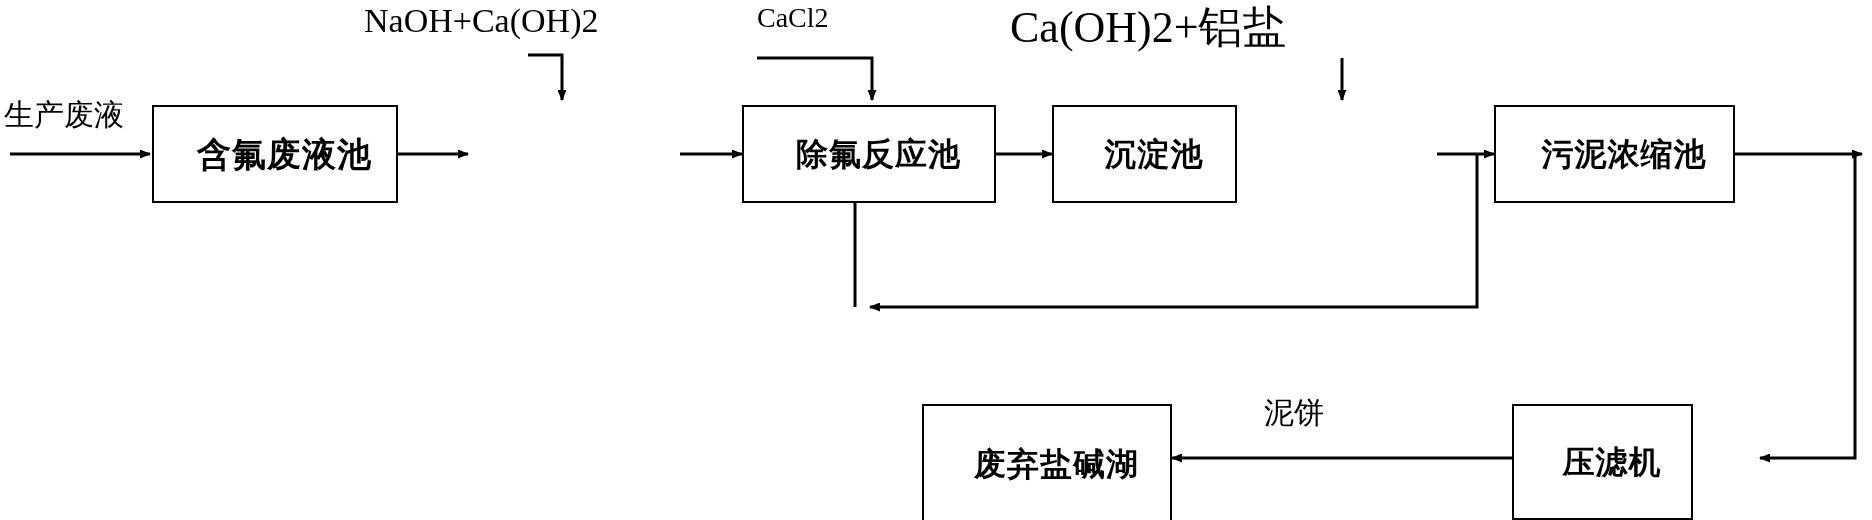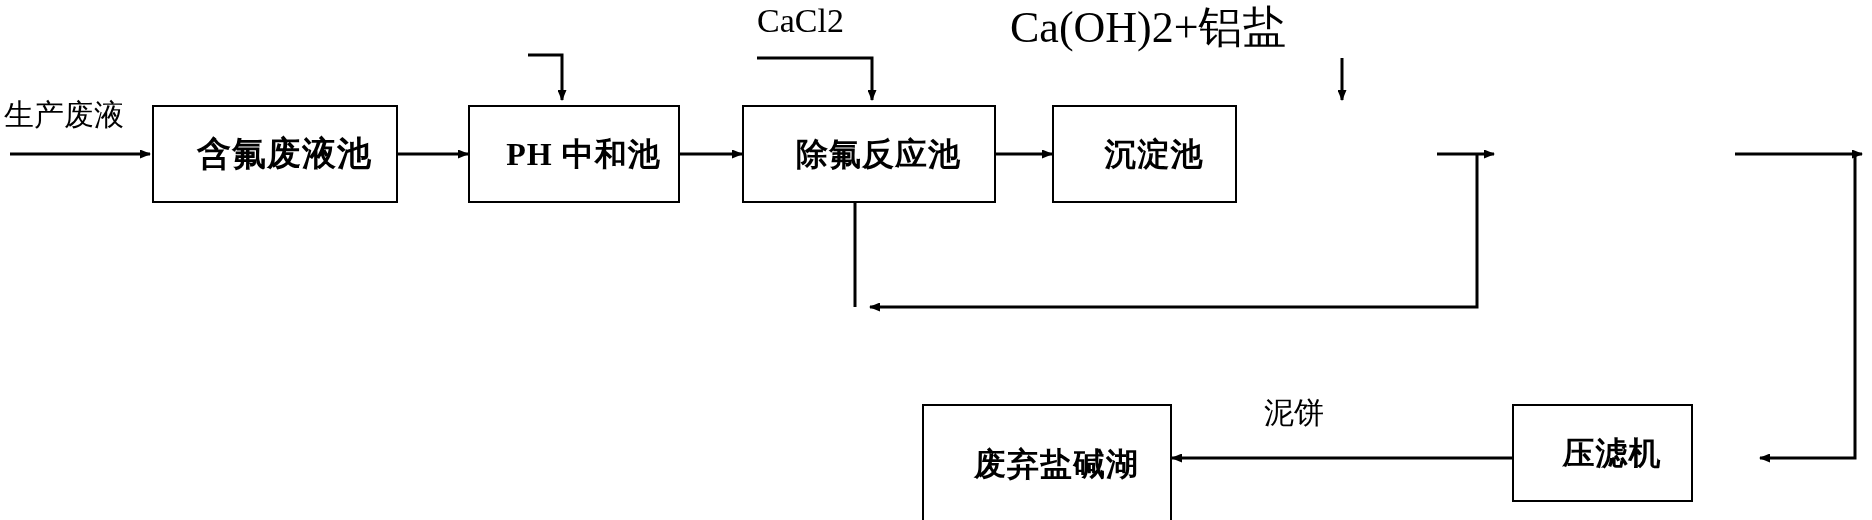--- a/index.html
+++ b/index.html
@@ -35,21 +35,21 @@
     color: #000000;
     font-weight: bold;
     letter-spacing: 1px;
     z-index: 2;
   }
   .node-label {
     white-space: nowrap;
     line-height: 1;
   }
   .cjk {
-    font-family: Liberation Serif, serif;
+    font-family: Liberation Sans, sans-serif;
     margin-left: 19px;
   }
   .free-label {
     position: absolute;
     color: #000000;
     white-space: nowrap;
     line-height: 1;
     z-index: 3;
   }
   .serif-label {
@@ -117,43 +117,44 @@
 
     <g>
       <line x1="1512" y1="458" x2="1172" y2="458" stroke="#000000" stroke-width="3" marker-end="url(#arrow)"></line>
     </g>
   </svg>
 
   <div class="node" style="left:152px; top:105px; width:246px; height:98px;">
     <span class="node-label cjk" style="font-size:34px;">含氟废液池</span>
   </div>
 
-  <div class="node" style="left:468px; top:105px; width:212px; height:98px;">
-    <span class="node-label cjk" style="font-size:32px;">PH 中和池</span>
-  </div>
 
   <div class="node" style="left:742px; top:105px; width:254px; height:98px;">
     <span class="node-label cjk" style="font-size:32px;">除氟反应池</span>
   </div>
 
   <div class="node" style="left:1052px; top:105px; width:185px; height:98px;">
     <span class="node-label cjk" style="font-size:32px;">沉淀池</span>
   </div>
 
+  <div class="node" style="left:1494px; top:105px; width:241px; height:98px;">
+    <span class="node-label cjk" style="font-size:32px;">污泥浓缩池</span>
+  </div>
 
   <div class="node" style="left:922px; top:404px; width:250px; height:120px;">
     <span class="node-label cjk" style="font-size:32px;">废弃盐碱湖</span>
   </div>
 
-  <div class="node" style="left:1512px; top:404px; width:181px; height:98px;">
+  <div class="node" style="left:1512px; top:404px; width:181px; height:116px;">
     <span class="node-label cjk" style="font-size:32px;">压滤机</span>
   </div>
 
   <div class="free-label bold-cjk" style="left:4px; top:100px; font-size:30px;">生产废液</div>
 
+  <div class="free-label serif-label" style="left:364px; top:4px; font-size:34px;">NaOH+Ca(OH)2</div>
 
-  <div class="free-label serif-label" style="left:757px; top:4px; font-size:34px;">CaCl2</div>
+  <div class="free-label serif-label" style="left:757px; top:4px; font-size:28px;">CaCl2</div>
 
   <div class="free-label serif-label" style="left:1010px; top:6px; font-size:44px;">Ca(OH)2+铝盐</div>
 
   <div class="free-label bold-cjk" style="left:1264px; top:398px; font-size:30px;">泥饼</div>
 
 </div>
 
 </body></html>

